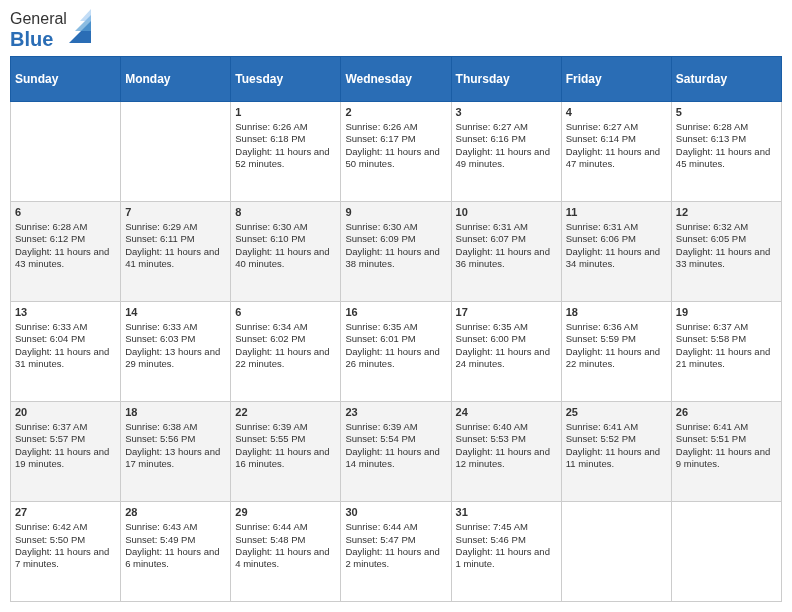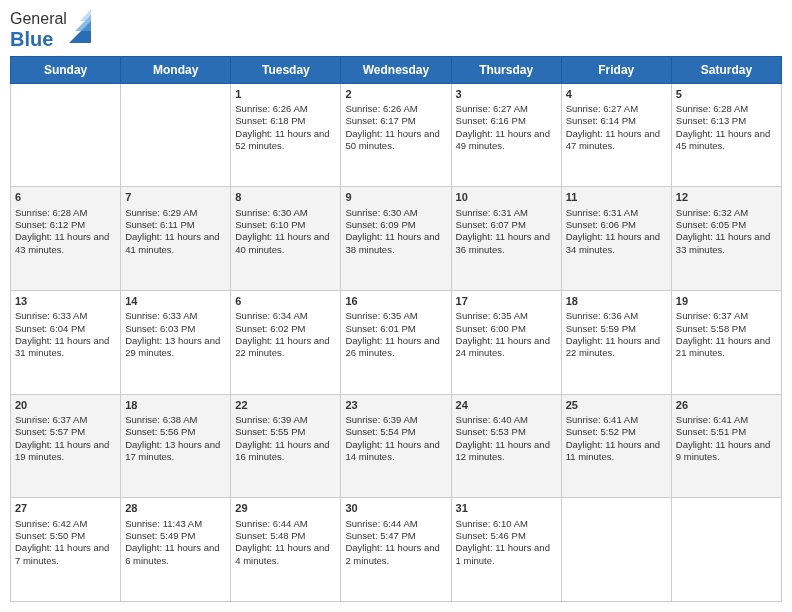--- a/index.html
+++ b/index.html
@@ -45,22 +45,22 @@
       border: 1px solid #ccc;
       border-collapse: collapse;
       width: 100%;
       table-layout: fixed;
     }
     .calendar th {
       background-color: #2a6db5;
       color: #fff;
       font-size: 12px;
       font-weight: bold;
-      padding: 6px 4px;
-      text-align: center;
+      padding: 15px 4px;
+      text-align: left;
       border: 1px solid #1a5da5;
     }
     .calendar td {
       border: 1px solid #ccc;
       vertical-align: top;
       padding: 3px 4px;
       font-size: 9.5px;
       color: #333;
       line-height: 1.3;
       height: 78px;
@@ -149,22 +149,22 @@
           <td><span class="day-num">20</span><span>Sunrise: 6:37 AM</span><br><span>Sunset: 5:57 PM</span><br><span>Daylight: 11 hours and 19 minutes.</span></td>
           <td><span class="day-num">18</span><span>Sunrise: 6:38 AM</span><br><span>Sunset: 5:56 PM</span><br><span>Daylight: 13 hours and 17 minutes.</span></td>
           <td><span class="day-num">22</span><span>Sunrise: 6:39 AM</span><br><span>Sunset: 5:55 PM</span><br><span>Daylight: 11 hours and 16 minutes.</span></td>
           <td><span class="day-num">23</span><span>Sunrise: 6:39 AM</span><br><span>Sunset: 5:54 PM</span><br><span>Daylight: 11 hours and 14 minutes.</span></td>
           <td><span class="day-num">24</span><span>Sunrise: 6:40 AM</span><br><span>Sunset: 5:53 PM</span><br><span>Daylight: 11 hours and 12 minutes.</span></td>
           <td><span class="day-num">25</span><span>Sunrise: 6:41 AM</span><br><span>Sunset: 5:52 PM</span><br><span>Daylight: 11 hours and 11 minutes.</span></td>
           <td><span class="day-num">26</span><span>Sunrise: 6:41 AM</span><br><span>Sunset: 5:51 PM</span><br><span>Daylight: 11 hours and 9 minutes.</span></td>
         </tr>
         <tr class="row-white">
           <td><span class="day-num">27</span><span>Sunrise: 6:42 AM</span><br><span>Sunset: 5:50 PM</span><br><span>Daylight: 11 hours and 7 minutes.</span></td>
-          <td><span class="day-num">28</span><span>Sunrise: 11:43 AM</span><br><span>Sunset: 5:49 PM</span><br><span>Daylight: 11 hours and 6 minutes.</span></td>
+          <td><span class="day-num">28</span><span>Sunrise: 6:43 AM</span><br><span>Sunset: 5:49 PM</span><br><span>Daylight: 11 hours and 6 minutes.</span></td>
           <td><span class="day-num">29</span><span>Sunrise: 6:44 AM</span><br><span>Sunset: 5:48 PM</span><br><span>Daylight: 11 hours and 4 minutes.</span></td>
           <td><span class="day-num">30</span><span>Sunrise: 6:44 AM</span><br><span>Sunset: 5:47 PM</span><br><span>Daylight: 11 hours and 2 minutes.</span></td>
-          <td><span class="day-num">31</span><span>Sunrise: 6:10 AM</span><br><span>Sunset: 5:46 PM</span><br><span>Daylight: 11 hours and 1 minute.</span></td>
+          <td><span class="day-num">31</span><span>Sunrise: 7:45 AM</span><br><span>Sunset: 5:46 PM</span><br><span>Daylight: 11 hours and 1 minute.</span></td>
           <td class="empty-cell"></td>
           <td class="empty-cell"></td>
         </tr>
       </tbody>
   </table>
 </div>
 
 </body></html>

